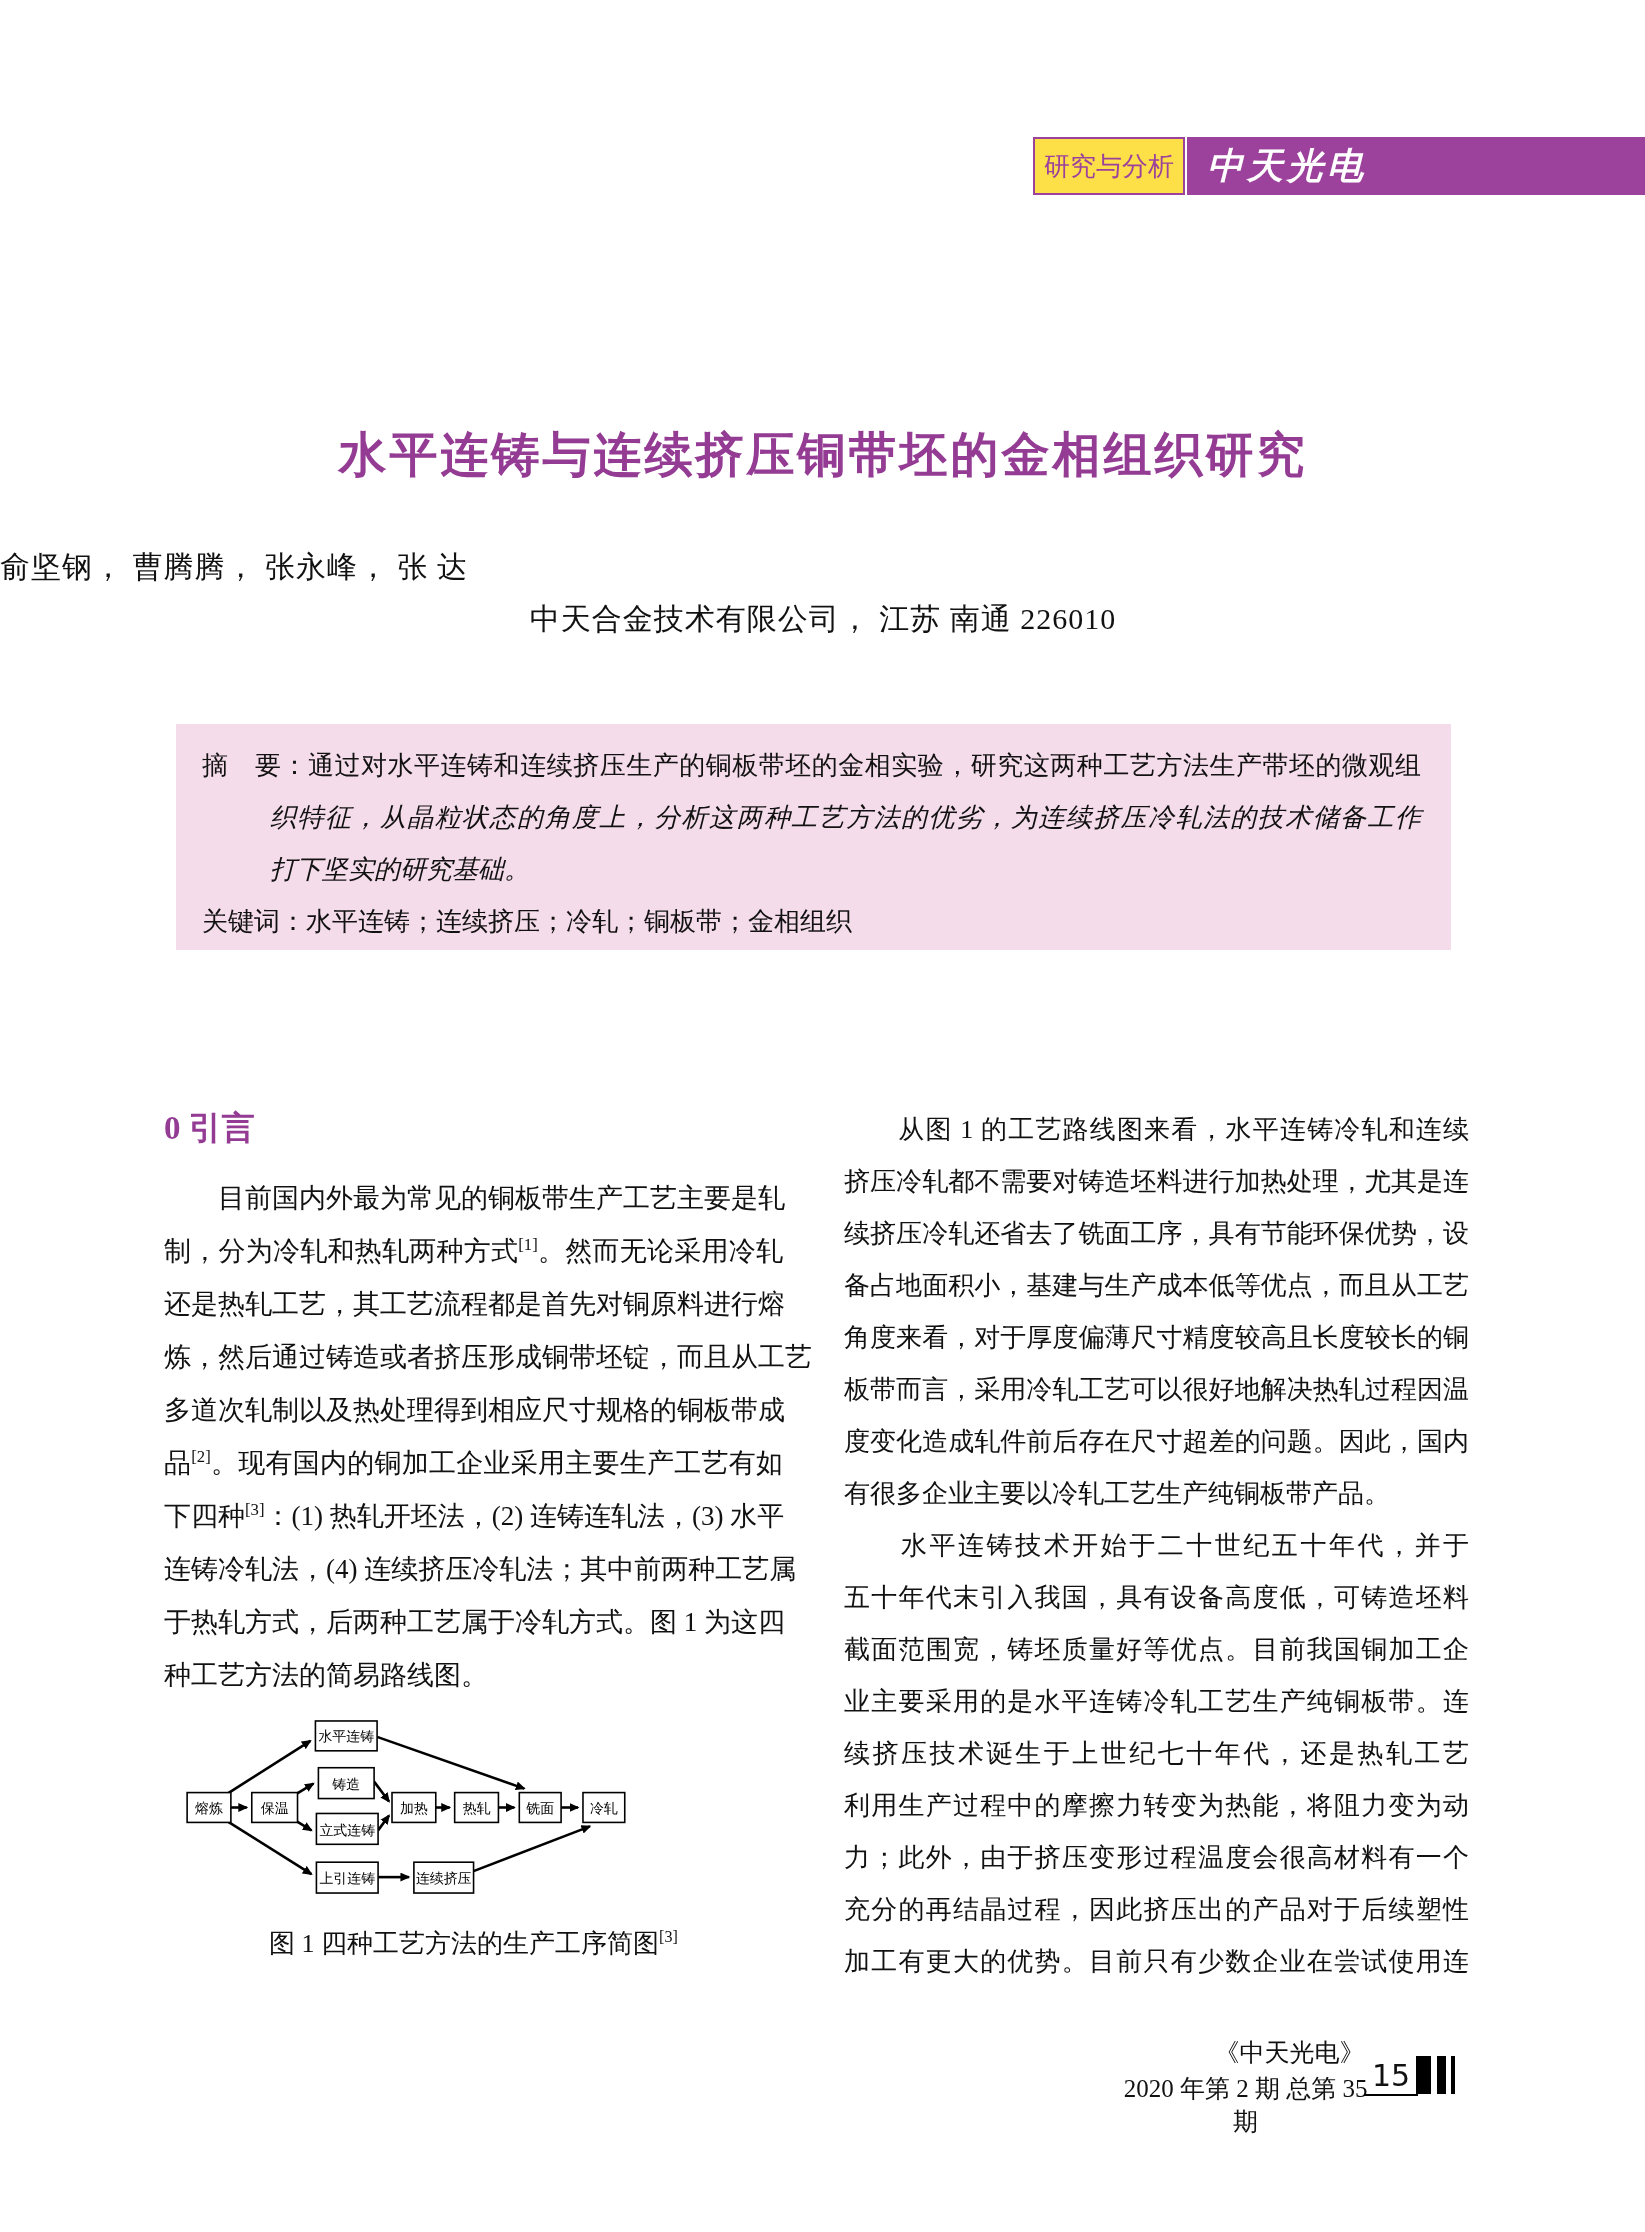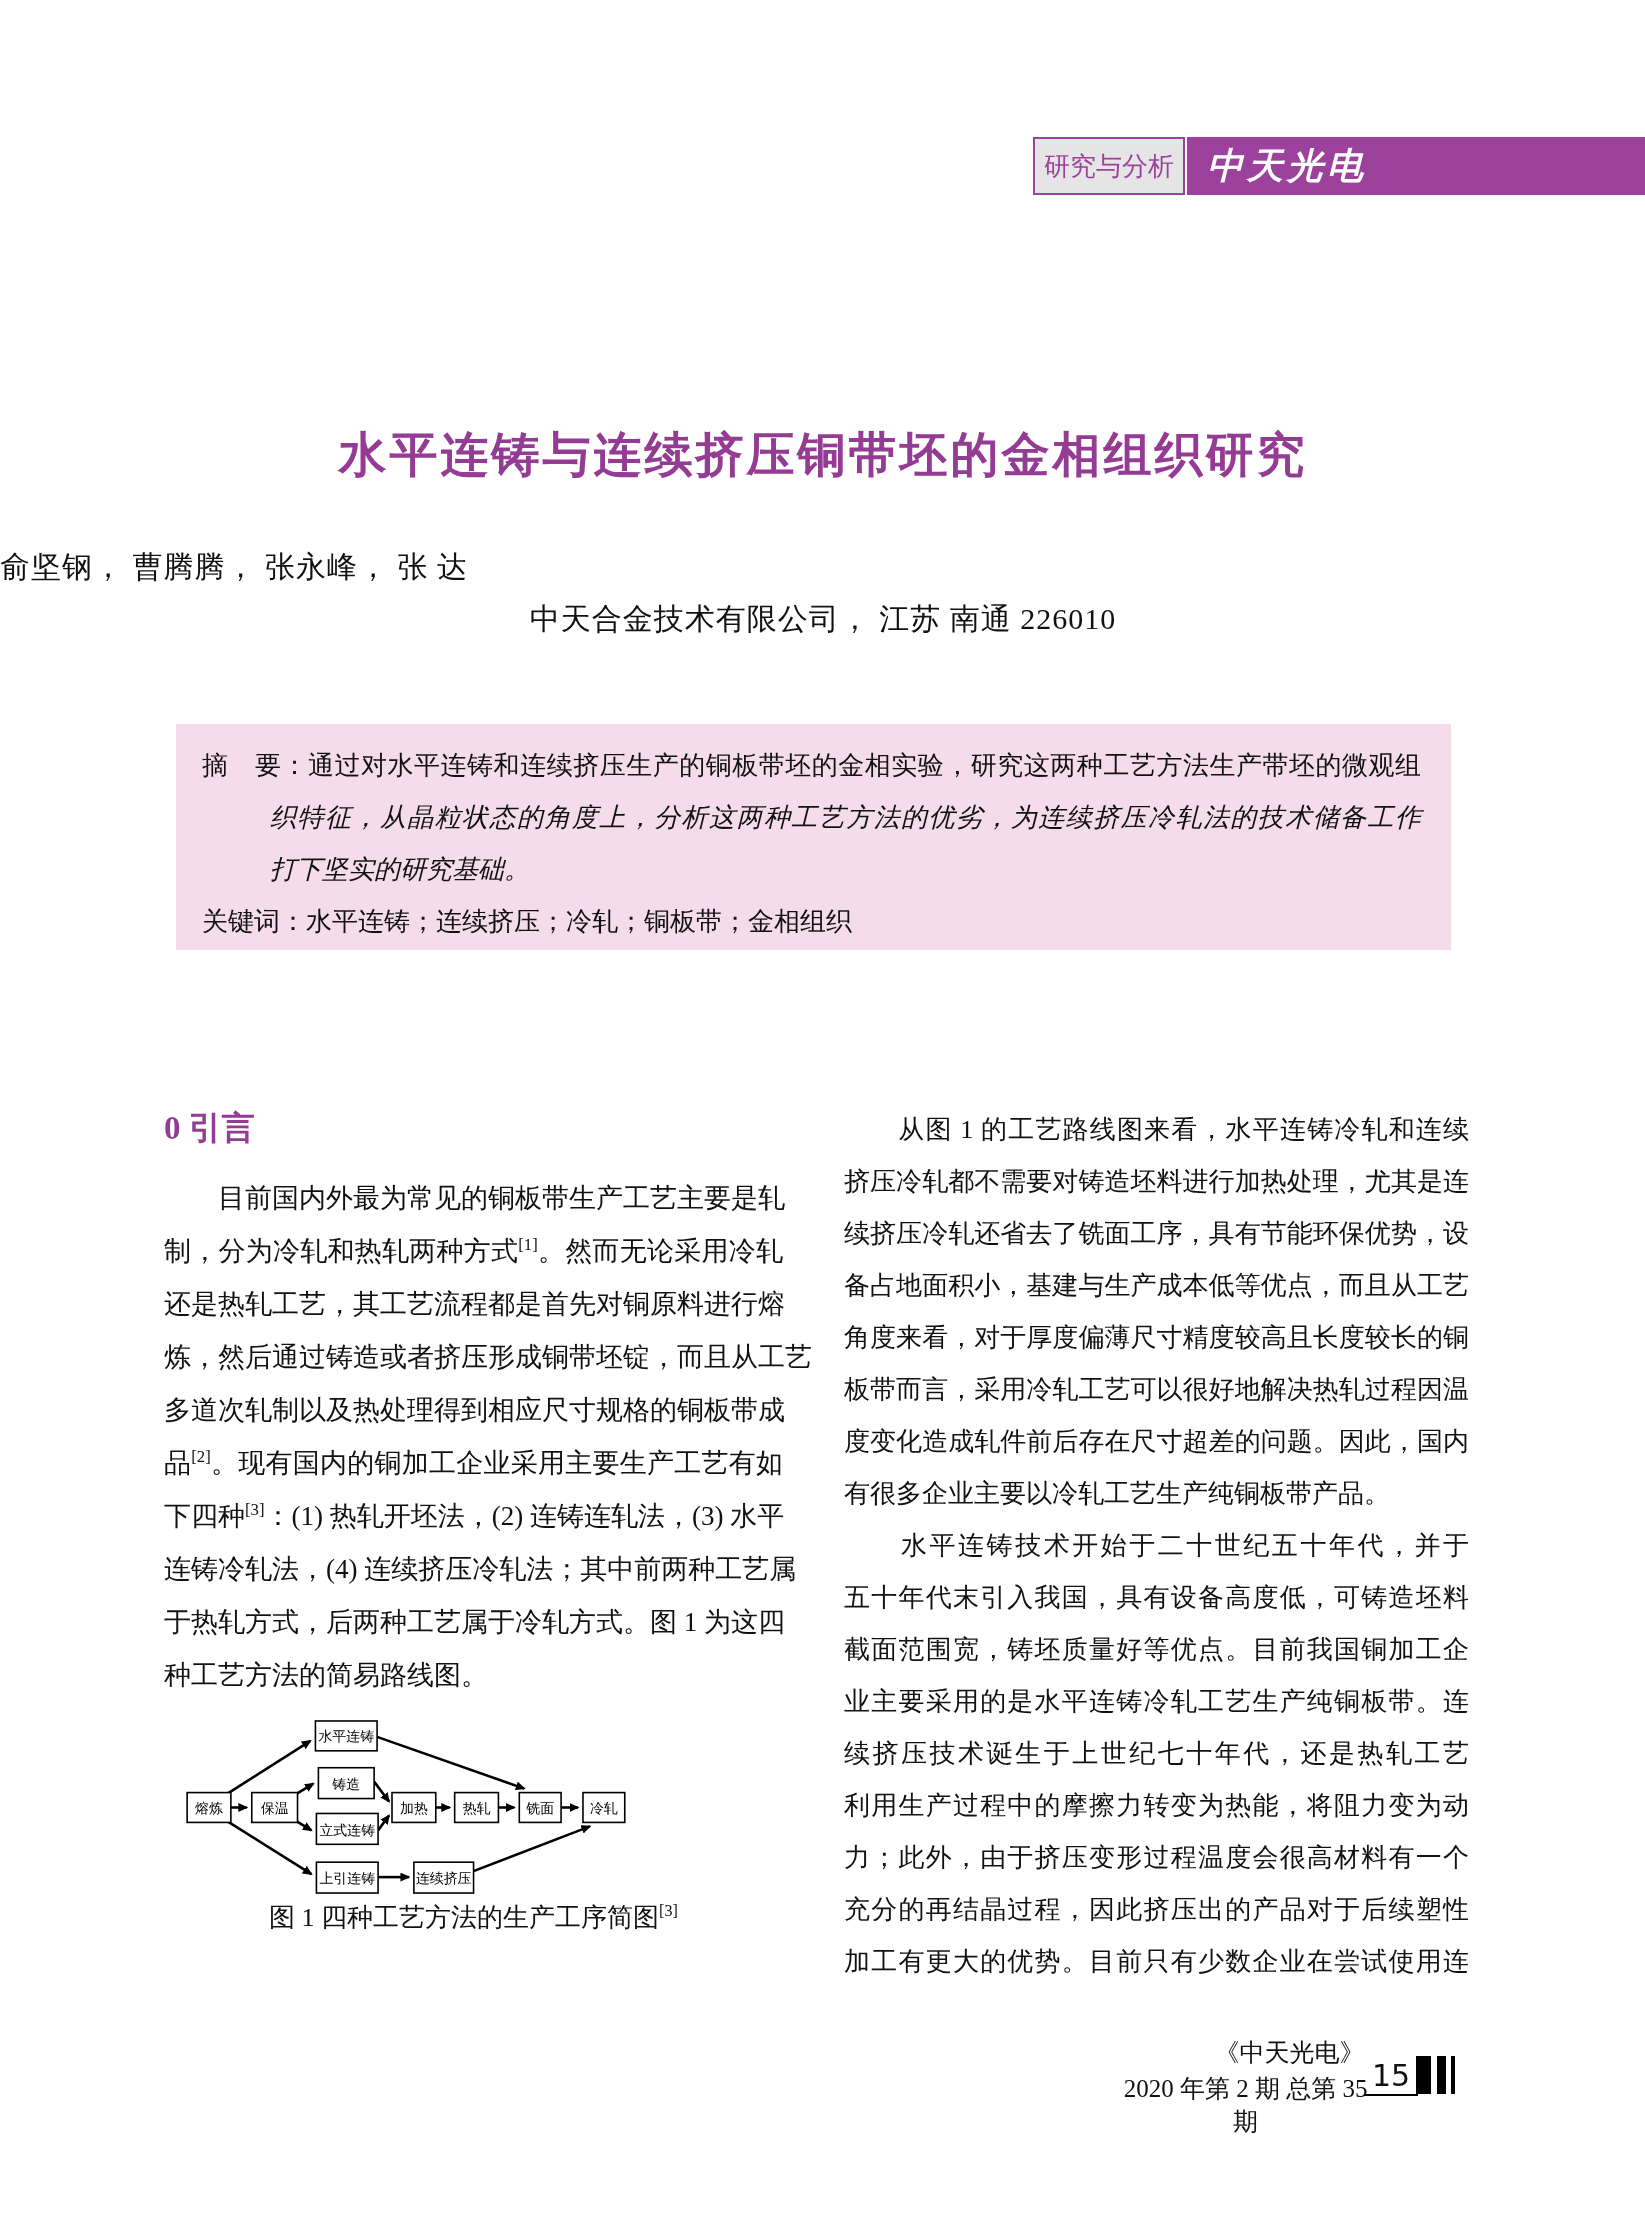--- a/index.html
+++ b/index.html
@@ -4,21 +4,21 @@
 <style>
   :root{
     --purple:#943b94; --bar-purple:#9c429c; --pink:#f5dcea; --ink:#111;
   }
   html,body{margin:0;padding:0;background:#ffffff;}
   .page{position:relative;width:1646px;height:2233px;background:#fff;overflow:hidden;
         font-family:"Liberation Serif","DejaVu Serif",serif;color:var(--ink);}
 
   
   .hdr-badge{position:absolute;left:1033px;top:137px;width:152px;height:58px;
-    background:#e5e5e5;border:2px solid var(--bar-purple);box-sizing:border-box;
+    background:#fde047;border:2px solid var(--bar-purple);box-sizing:border-box;
     display:flex;align-items:center;justify-content:center;
     color:var(--bar-purple);font-size:26px;font-family:"Liberation Sans","DejaVu Sans",sans-serif;}
   .hdr-bar{position:absolute;left:1187px;top:137px;width:459px;height:58px;background:var(--bar-purple);
     display:flex;align-items:center;}
   .hdr-brand{margin-left:20px;color:#fff;font-size:36px;font-weight:bold;
     font-family:"DejaVu Serif","Liberation Serif",serif;font-style:italic;letter-spacing:4px;}
 
   
   .title{position:absolute;left:0;top:423px;width:1646px;text-align:center;
     color:var(--purple);font-size:48px;font-weight:bold;letter-spacing:3px;}
@@ -40,21 +40,21 @@
   .col-right .bline{font-size:26px;line-height:52px;height:52px;}
   .bline.no-just{text-align-last:left;white-space:normal;}
   sup{font-size:0.62em;vertical-align:super;line-height:0;}
 
   
   .flowchart{margin-top:14px;width:642px;height:184px;display:block;}
   .flowchart rect{fill:#fff;stroke:#000;stroke-width:1.6;}
   .flowchart text{font-size:14px;font-family:"Liberation Serif","DejaVu Serif",serif;fill:#000;
     text-anchor:middle;dominant-baseline:middle;}
   .flowchart path.arrow{stroke:#000;stroke-width:2.6;fill:none;marker-end:url(#ah);}
-  .fig-caption{text-align:center;font-size:26px;}
+  .fig-caption{margin-top:26px;text-align:center;font-size:26px;}
 
   
   .ft-journal{position:absolute;left:1190px;top:2036px;width:199px;text-align:center;font-size:25px;}
   .ft-issue{position:absolute;left:1122px;top:2072px;width:247px;text-align:center;font-size:25px;}
   .ft-pageno{position:absolute;left:1364px;top:2058px;width:54px;height:36px;text-align:center;
     font-size:30px;font-family:"DejaVu Sans","Liberation Sans",sans-serif;border-bottom:2px solid #000;}
   .ft-bar{position:absolute;top:2056px;height:38px;background:#000;}
   .ft-bar.b1{left:1416px;width:15px;}
   .ft-bar.b2{left:1437px;width:9px;}
   .ft-bar.b3{left:1451px;width:4px;}

